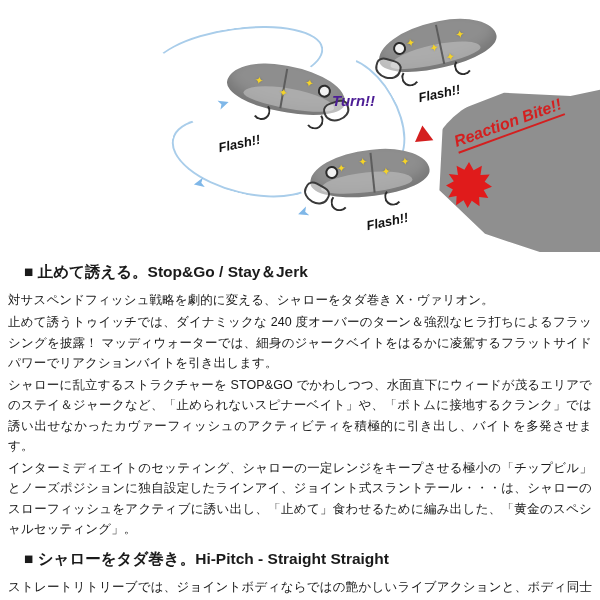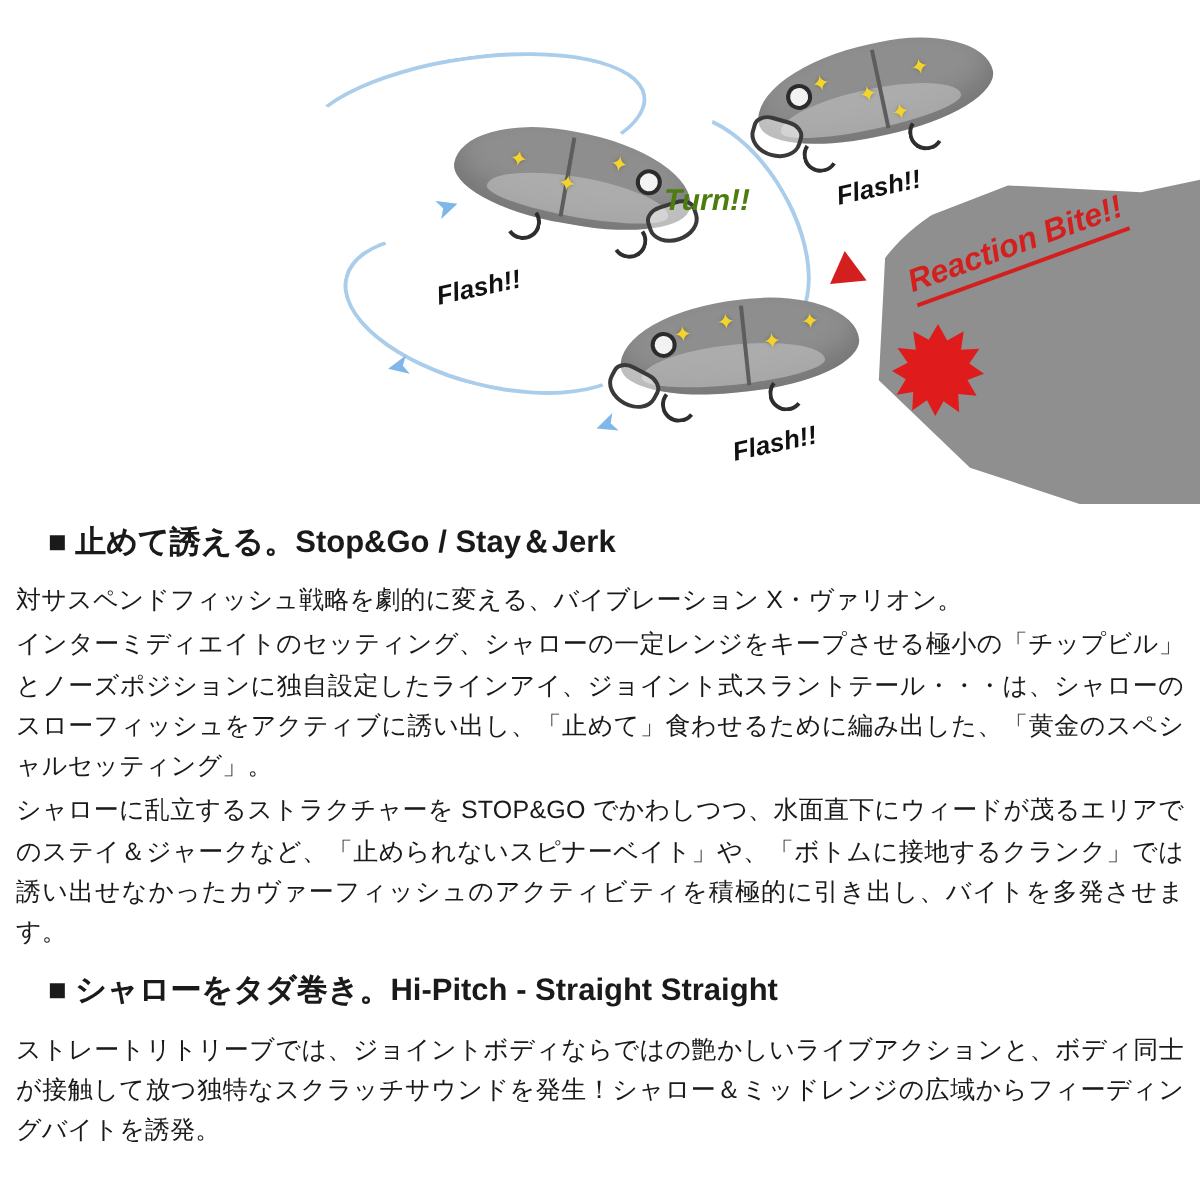--- a/index.html
+++ b/index.html
@@ -104,21 +104,21 @@
     font-size: 13px;
     color: #111;
     transform: rotate(-12deg);
     white-space: nowrap;
   }
   .turn-label {
     position: absolute;
     font-style: italic;
     font-weight: bold;
     font-size: 15px;
-    color: #4d7c0f;
+    color: #4c1d95;
     white-space: nowrap;
   }
   .reaction-label {
     position: absolute;
     font-style: italic;
     font-weight: bold;
     font-size: 16px;
     color: #d41f1f;
     transform: rotate(-20deg);
     white-space: nowrap;
@@ -236,23 +236,24 @@
     <div class="flash-label" style="left:218px; top:136px;">Flash!!</div>
     <div class="flash-label" style="left:366px; top:214px;">Flash!!</div>
     <div class="turn-label" style="left:332px; top:92px;">Turn!!</div>
     <div class="reaction-label" style="left:452px; top:114px;">Reaction Bite!!</div>
   </div>
 
   <div class="content">
 
     <div class="block">
       <h2 class="heading">■ 止めて誘える。Stop&amp;Go / Stay＆Jerk</h2>
-      <p class="para">対サスペンドフィッシュ戦略を劇的に変える、バイブレーション X・ヴァリオン。</p>
+      <p class="para">対サスペンドフィッシュ戦略を劇的に変える、シャローをタダ巻き X・ヴァリオン。</p>
+      <p class="para">止めて誘うトゥイッチでは、ダイナミックな 240 度オーバーのターン＆強烈なヒラ打ちによるフラッシングを披露！ マッディウォーターでは、細身のジャークベイトをはるかに凌駕するフラットサイドパワーでリアクションバイトを引き出します。</p>
+      <p class="para">シャローに乱立するストラクチャーを STOP&amp;GO でかわしつつ、水面直下にウィードが茂るエリアでのステイ＆ジャークなど、「止められないスピナーベイト」や、「ボトムに接地するクランク」では誘い出せなかったカヴァーフィッシュのアクティビティを積極的に引き出し、バイトを多発させます。</p>
       <p class="para">インターミディエイトのセッティング、シャローの一定レンジをキープさせる極小の「チップビル」とノーズポジションに独自設定したラインアイ、ジョイント式スラントテール・・・は、シャローのスローフィッシュをアクティブに誘い出し、「止めて」食わせるために編み出した、「黄金のスペシャルセッティング」。</p>
-      <p class="para">シャローに乱立するストラクチャーを STOP&amp;GO でかわしつつ、水面直下にウィードが茂るエリアでのステイ＆ジャークなど、「止められないスピナーベイト」や、「ボトムに接地するクランク」では誘い出せなかったカヴァーフィッシュのアクティビティを積極的に引き出し、バイトを多発させます。</p>
     </div>
 
     <div class="block">
       <h2 class="heading">■ シャローをタダ巻き。Hi-Pitch - Straight Straight</h2>
       <p class="para">ストレートリトリーブでは、ジョイントボディならではの艶かしいライブアクションと、ボディ同士が接触して放つ独特なスクラッチサウンドを発生！シャロー＆ミッドレンジの広域からフィーディングバイトを誘発。</p>
     </div>
 
   </div>
 </div>
 

